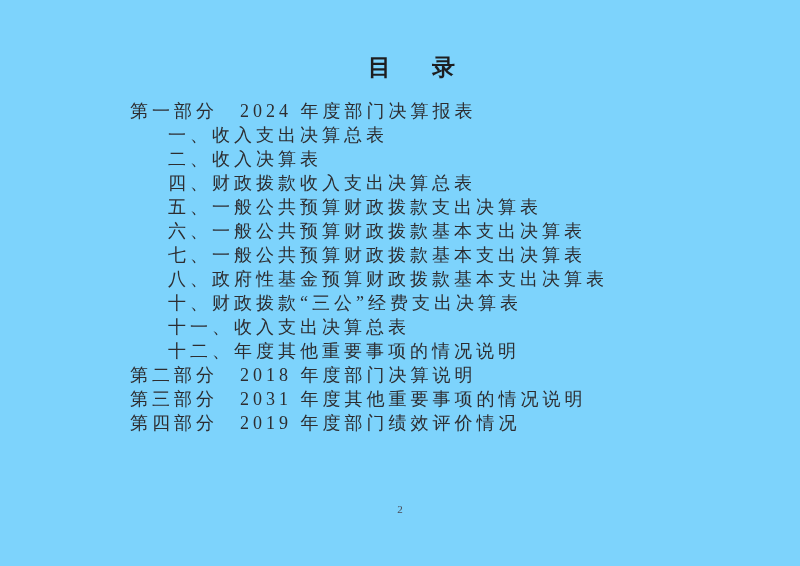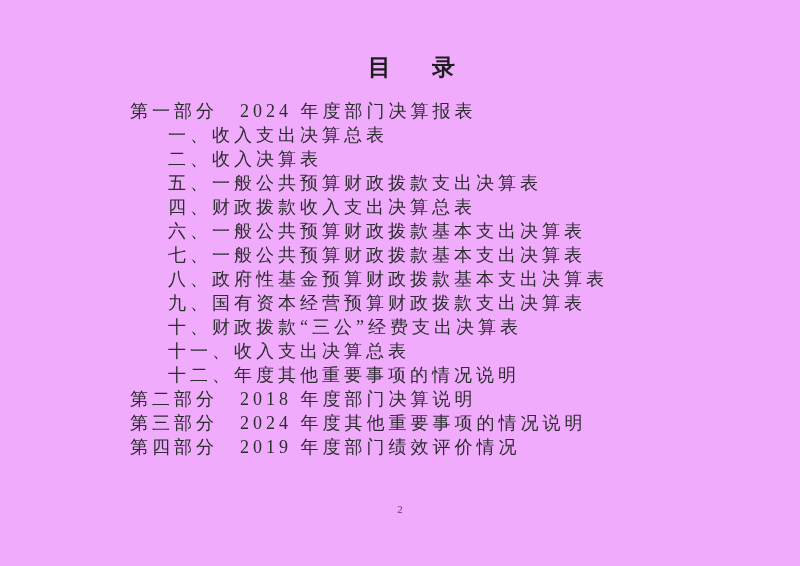--- a/index.html
+++ b/index.html
@@ -7,21 +7,21 @@
     width: 800px;
     height: 566px;
     background: #ffffff;
     font-family: "Liberation Serif", serif;
     overflow: hidden;
   }
   .page {
     position: relative;
     width: 800px;
     height: 566px;
-    background: #f0abfc;
+    background: #7dd3fc;
   }
   .doc-title {
     position: absolute;
     top: 52px;
     left: 0;
     width: 800px;
     padding-left: 32px;
     text-align: center;
     font-size: 23px;
     font-weight: bold;
@@ -60,29 +60,28 @@
 <body>
 
 <div class="page">
 
   <div class="doc-title">目　录</div>
 
   <div class="toc">
     <div class="toc-line">第一部分　2024 年度部门决算报表</div>
     <div class="toc-line indent">一、收入支出决算总表</div>
     <div class="toc-line indent">二、收入决算表</div>
+    <div class="toc-line indent">四、财政拨款收入支出决算总表</div>
     <div class="toc-line indent">五、一般公共预算财政拨款支出决算表</div>
-    <div class="toc-line indent">四、财政拨款收入支出决算总表</div>
     <div class="toc-line indent">六、一般公共预算财政拨款基本支出决算表</div>
     <div class="toc-line indent">七、一般公共预算财政拨款基本支出决算表</div>
     <div class="toc-line indent">八、政府性基金预算财政拨款基本支出决算表</div>
-    <div class="toc-line indent">九、国有资本经营预算财政拨款支出决算表</div>
     <div class="toc-line indent">十、财政拨款“三公”经费支出决算表</div>
     <div class="toc-line indent">十一、收入支出决算总表</div>
     <div class="toc-line indent">十二、年度其他重要事项的情况说明</div>
     <div class="toc-line">第二部分　2018 年度部门决算说明</div>
-    <div class="toc-line">第三部分　2024 年度其他重要事项的情况说明</div>
+    <div class="toc-line">第三部分　2031 年度其他重要事项的情况说明</div>
     <div class="toc-line">第四部分　2019 年度部门绩效评价情况</div>
   </div>
 
   <div class="page-number">2</div>
 
 </div>
 
 </body></html>

